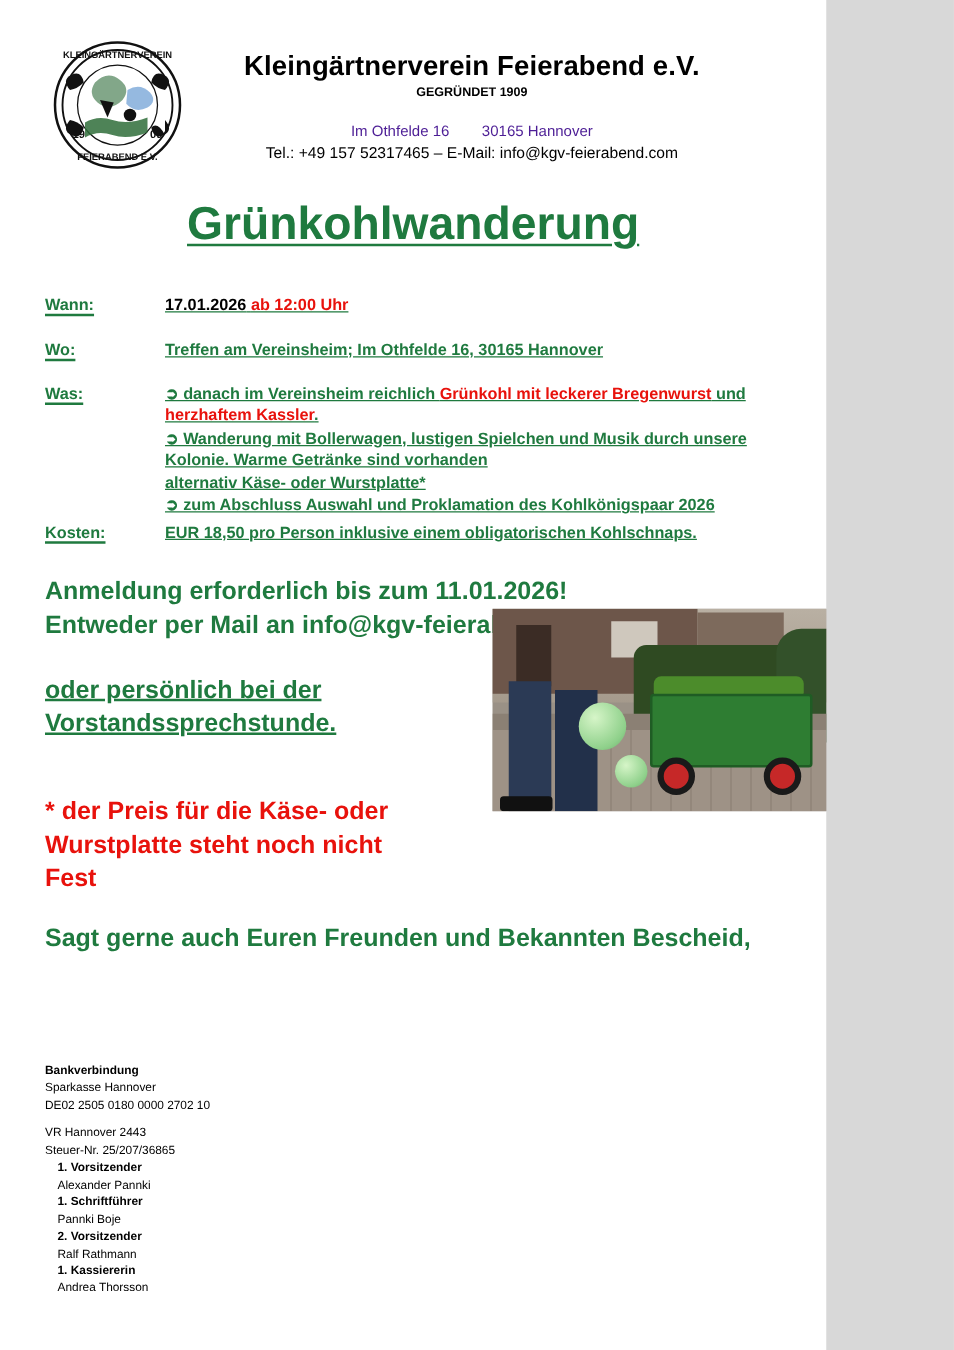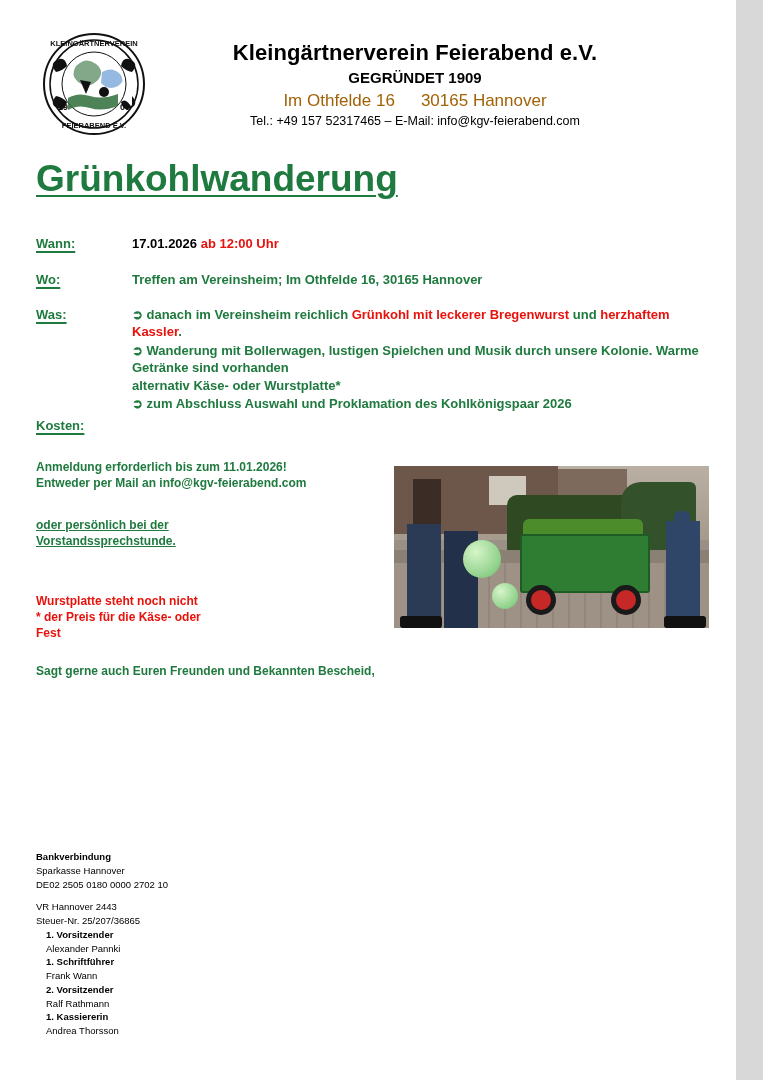--- a/index.html
+++ b/index.html
@@ -5,21 +5,21 @@
   html, body {
     margin: 0;
     padding: 0;
     background: #d8d8d8;
   }
   body {
     font-family: "Liberation Sans", sans-serif;
   }
   .page {
     position: relative;
-    width: 736px;
+    width: 661px;
     height: 1080px;
     background: #ffffff;
     overflow: hidden;
     box-sizing: border-box;
     padding: 28px 36px 0 36px;
   }
 
   
   .header {
     display: flex;
@@ -42,39 +42,40 @@
     padding-right: 36px;
     padding-top: 12px;
   }
   .org-name {
     font-size: 22px;
     font-weight: bold;
     color: #000;
     letter-spacing: .1px;
   }
   .org-founded {
-    font-size: 15px;
+    font-size: 10px;
     font-weight: bold;
     margin-top: 3px;
     color: #000;
   }
   .org-address {
-    font-size: 17px;
-    margin-top: 5px;
-    color: #a16207;
+    font-size: 12px;
+    margin-top: 18px;
+    color: #4c1d95;
   }
   .org-address .gap { display: inline-block; width: 26px; }
   .org-contact {
     font-size: 12.5px;
     margin-top: 3px;
     color: #000;
   }
 
   
   .title-block {
+    text-align: center;
     margin-top: 22px;
     line-height: 1.12;
   }
   .title-line {
     font-size: 37px;
     font-weight: bold;
     color: #1f7a3f;
     text-decoration: underline;
     text-decoration-thickness: 2px;
     text-underline-offset: 4px;
@@ -95,31 +96,31 @@
     margin-bottom: 18px;
   }
   .row.tight { margin-bottom: 4px; }
   .label {
     flex: 0 0 96px;
     text-decoration: underline;
     text-decoration-thickness: 1.5px;
     text-underline-offset: 3px;
     white-space: nowrap;
   }
-  .value { flex: 1 1 auto; }
+  .value { flex: 1 1 auto; text-decoration: underline; }
   .red { color: #e8120c; }
   .blk { color: #000; }
 
   .sub-line { display: block; }
   .sub-line + .sub-line { margin-top: 1px; }
 
   
   .para {
     color: #1f7a3f;
-    font-size: 12px;
+    font-size: 20px;
     font-weight: bold;
     line-height: 1.33;
     margin-top: 26px;
   }
   .para.note { color: #e8120c; }
 
   .mid-block {
     display: flex;
     align-items: flex-start;
     margin-top: 26px;
@@ -306,38 +307,39 @@
       <div class="value">
         <span class="sub-line"><span>➲ danach im Vereinsheim reichlich </span><span class="red">Grünkohl mit leckerer Bregenwurst</span><span> und </span><span class="red">herzhaftem Kassler</span><span>.</span></span>
         <span class="sub-line">➲ Wanderung mit Bollerwagen, lustigen Spielchen und Musik durch unsere Kolonie. Warme Getränke sind vorhanden</span>
         <span class="sub-line">alternativ Käse- oder Wurstplatte*</span>
         <span class="sub-line">➲ zum Abschluss Auswahl und Proklamation des Kohlkönigspaar 2026</span>
       </div>
     </div>
 
     <div class="row">
       <div class="label">Kosten:</div>
+      <div class="value">EUR 18,50 pro Person inklusive einem obligatorischen Kohlschnaps.</div>
     </div>
   </div>
 
   <div class="para">
     <div>Anmeldung erforderlich bis zum 11.01.2026!</div>
     <div>Entweder per Mail an info@kgv-feierabend.com</div>
   </div>
 
   <div class="mid-block">
     <div class="mid-left">
       <div class="para" style="margin-top:0;text-decoration:underline;">
         <div>oder persönlich bei der</div>
         <div>Vorstandssprechstunde.</div>
       </div>
 
       <div class="para note" style="margin-top:44px;">
+        <div>* der Preis für die Käse- oder</div>
         <div>Wurstplatte steht noch nicht</div>
-        <div>* der Preis für die Käse- oder</div>
         <div>Fest</div>
       </div>
     </div>
 
     <div class="photo-wrap">
       <div class="photo" title="Bollerwagen">
         <div class="ph-sky"></div>
         <div class="ph-bldg"></div>
         <div class="ph-bldg2"></div>
         <div class="ph-door"></div>
@@ -372,21 +374,21 @@
       <div>Sparkasse Hannover</div>
       <div>DE02 2505 0180 0000 2702 10</div>
       <div class="f-gap"></div>
       <div>VR Hannover 2443</div>
       <div>Steuer-Nr. 25/207/36865</div>
     </div>
     <div class="f-col c2">
       <div class="f-b">1. Vorsitzender</div>
       <div>Alexander Pannki</div>
       <div class="f-b">1. Schriftführer</div>
-      <div>Frank Wann</div>
+      <div>Pannki Boje</div>
     </div>
     <div class="f-col c3">
       <div class="f-b">2. Vorsitzender</div>
       <div>Ralf Rathmann</div>
       <div class="f-b">1. Kassiererin</div>
       <div>Andrea Thorsson</div>
     </div>
   </div>
 
 </div>

